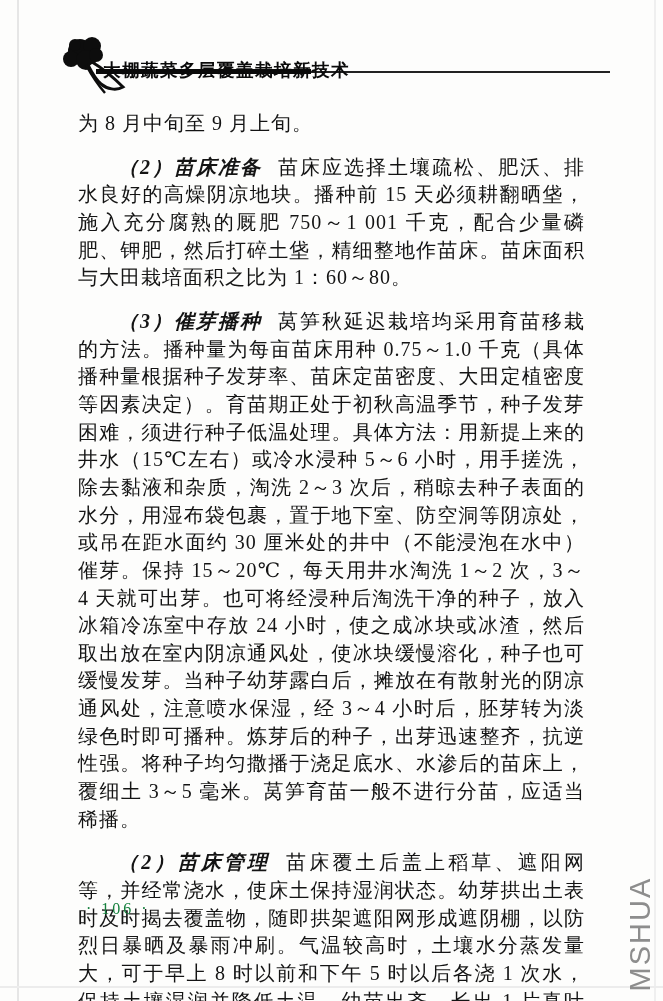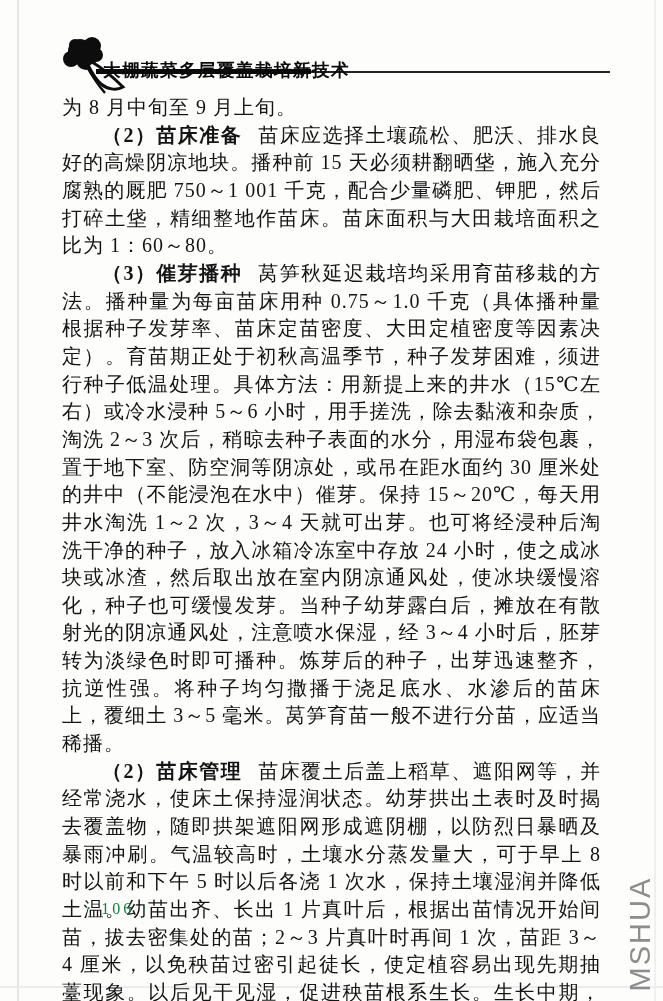--- a/index.html
+++ b/index.html
@@ -25,24 +25,24 @@
   }
   .rule-thin{position:absolute;left:98px;top:71px;width:512px;height:1.5px;background:#222;}
   .rule-thick{position:absolute;left:96px;top:69px;width:215px;height:4.5px;background:#0a0a0a;}
 
   
   .content{
     position:absolute;left:62px;top:94px;width:539px;
     color:#141414;font-size:20px;line-height:27.65px;
     text-align:justify;letter-spacing:1px;
   }
-  .para{margin:0;text-indent:2em;}
+  .para{margin:16px;text-indent:2em;}
   .para.first{text-indent:0;}
   .para-label{font-weight:700;}
-  .para-label:not(:empty){margin-right:0.8em;}
+  .para-label:not(:empty){margin-right:0.8em;font-style:italic;}
 
   
   .page-num{
     position:absolute;left:86px;top:900px;
     font-size:16px;color:#15803d;letter-spacing:3px;white-space:nowrap;
   }
 
   
   .watermark{
     position:absolute;left:580px;top:918px;width:120px;height:32px;

